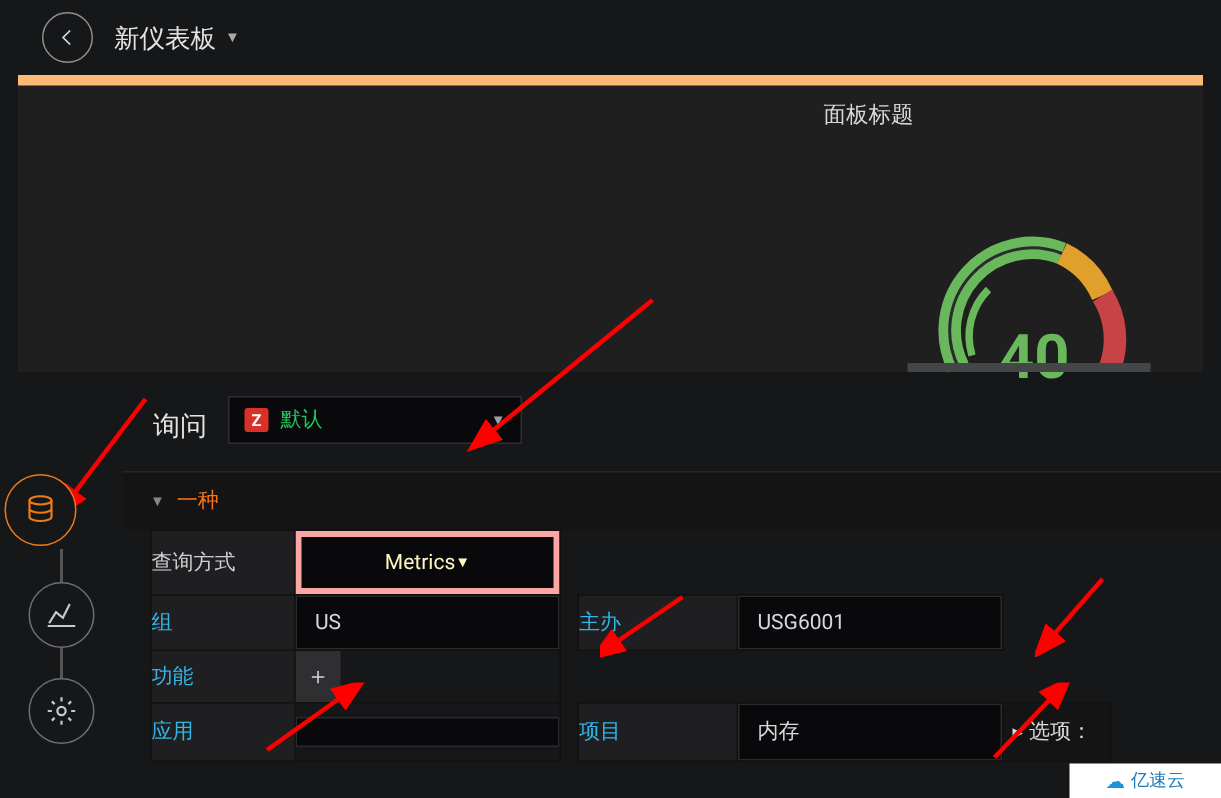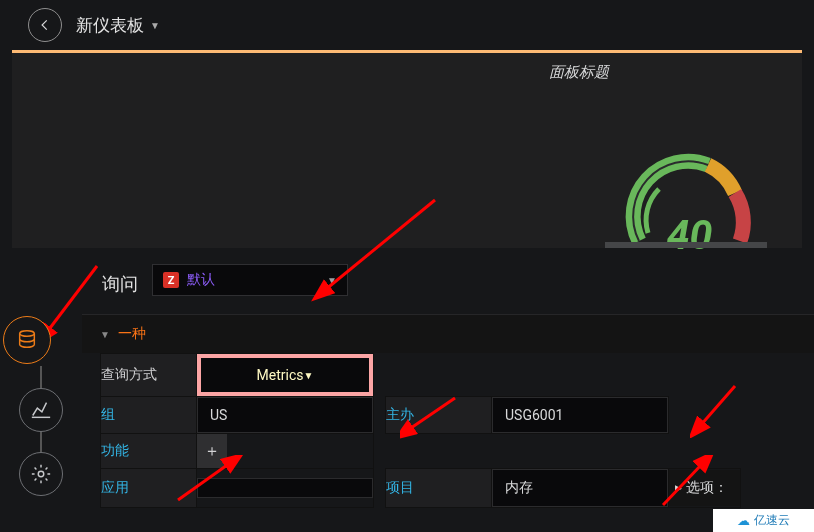--- a/index.html
+++ b/index.html
@@ -34,24 +34,23 @@
       display: flex;
       align-items: center;
       gap: 6px;
       cursor: pointer;
     }
     .dashboard-title { font-size: 17px; color: #e3e3e3; }
     .chevron-down { font-size: 10px; color: #aaa; }
     .panel {
       margin: 0 12px;
       background: #1f1f20;
-      border-top: 3px solid #fdba74;
+      border-top: 7px solid #fdba74;
       height: 198px;
       position: relative;
-      font-style: italic;
     }
     .panel-title {
       text-align: center;
       padding-top: 10px;
       color: #d8d9da;
       font-size: 15px;
       position: absolute;
       left: 0; right: 0;
       transform: translateX(172px);
     }
@@ -144,21 +143,21 @@
       color: #fff;
       font-size: 11px;
       font-weight: 700;
       width: 16px;
       height: 16px;
       display: flex;
       align-items: center;
       justify-content: center;
       border-radius: 2px;
     }
-    .ds-name { color: #8b5cf6; font-size: 14px; flex: 1; }
+    .ds-name { color: #22c55e; font-size: 14px; flex: 1; }
     .ds-caret { color: #9da0a3; font-size: 10px; }
     .query-header {
       display: flex;
       align-items: center;
       gap: 8px;
       padding: 10px 0 10px 18px;
       border-top: 1px solid #262628;
       background: #141414;
     }
     .collapse-caret { color: #888; font-size: 10px; }

